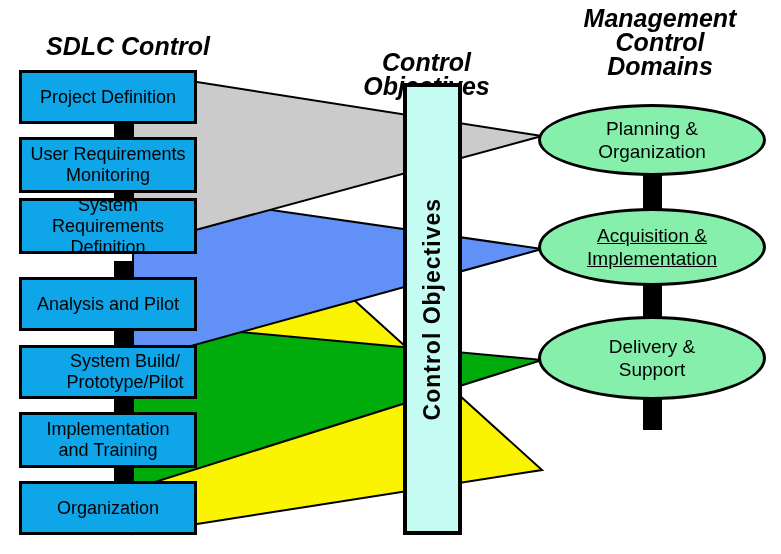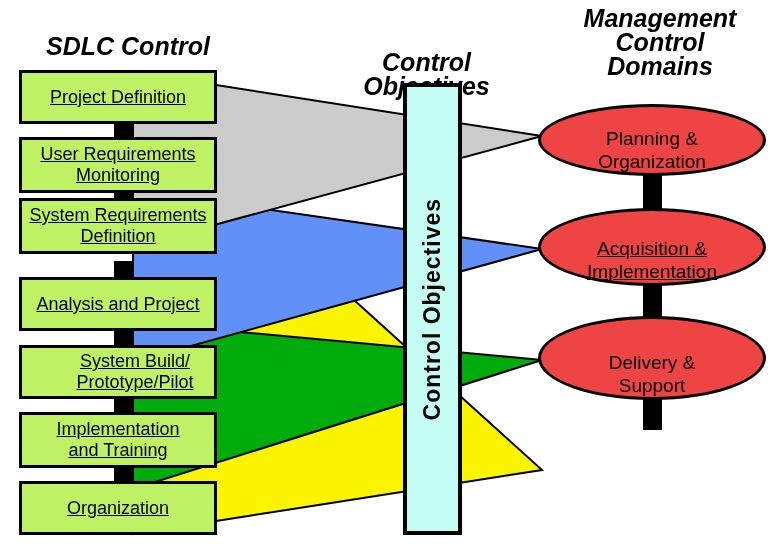--- a/index.html
+++ b/index.html
@@ -12,33 +12,33 @@
   #bands{position:absolute;left:0;top:0;width:781px;height:554px;}
   .hdr{
     position:absolute;text-align:center;
     font-weight:bold;font-style:italic;font-size:25px;line-height:24px;
     white-space:pre-line;
   }
   #hdr-sdlc{left:28px;top:34px;width:200px;}
   #hdr-co{left:324px;top:50px;width:205px;}
   #hdr-mcd{left:555px;top:6px;width:210px;}
   .phase-box{
-    position:absolute;left:19px;width:198px;box-sizing:border-box;
-    background:#bef264;border:3px solid #000;
-    display:flex;align-items:center;justify-content:center;text-decoration:underline;
+    position:absolute;left:19px;width:178px;box-sizing:border-box;
+    background:#0ea5e9;border:3px solid #000;
+    display:flex;align-items:center;justify-content:center;
   }
   .phase-label{
     font-size:18px;line-height:21px;text-align:center;white-space:pre-line;
   }
   .phase-connector{position:absolute;left:114px;width:18px;background:#000;}
   .domain-connector{position:absolute;left:643px;width:19px;background:#000;}
   .domain-ellipse{
     position:absolute;left:538px;width:228px;box-sizing:border-box;
-    background:#ef4444;border:3px solid #000;border-radius:50%;
-    display:flex;align-items:flex-end;justify-content:center;
+    background:#86efac;border:3px solid #000;border-radius:50%;
+    display:flex;align-items:center;justify-content:center;
   }
   .domain-label{
     font-size:19px;line-height:23px;text-align:center;white-space:pre-line;
   }
   #co-column{
     position:absolute;left:403px;top:83px;width:59px;height:452px;
     box-sizing:border-box;background:#C4FBF2;border:4px solid #000;
     display:flex;align-items:center;justify-content:center;
   }
   #co-column-label{
@@ -76,21 +76,21 @@
   </div>
   <div class="phase-box" style="top:137px;height:56px;">
     <div class="phase-label">User Requirements
 Monitoring</div>
   </div>
   <div class="phase-box" style="top:198px;height:56px;">
     <div class="phase-label">System Requirements
 Definition</div>
   </div>
   <div class="phase-box" style="top:277px;height:54px;">
-    <div class="phase-label">Analysis and Project</div>
+    <div class="phase-label">Analysis and Pilot</div>
   </div>
   <div class="phase-box" style="top:345px;height:54px;padding-left:34px;">
     <div class="phase-label">System Build/
 Prototype/Pilot</div>
   </div>
   <div class="phase-box" style="top:412px;height:56px;">
     <div class="phase-label">Implementation
 and Training</div>
   </div>
   <div class="phase-box" style="top:481px;height:54px;">

